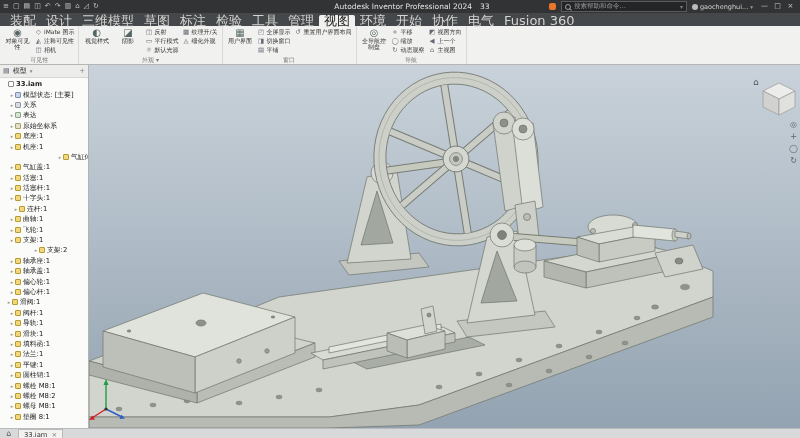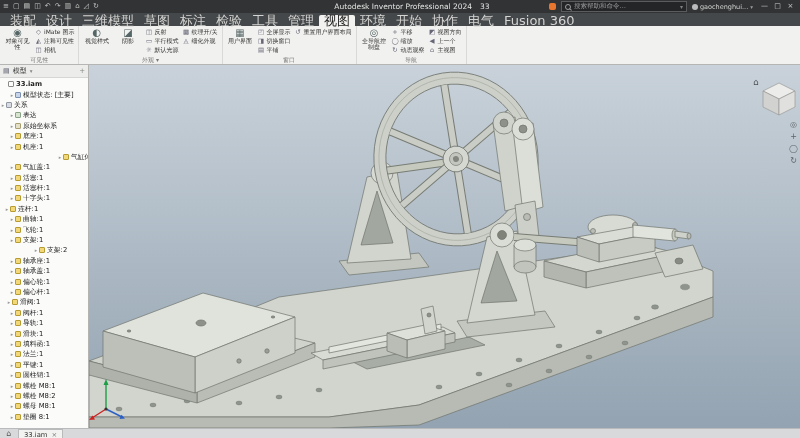--- a/index.html
+++ b/index.html
@@ -260,21 +260,21 @@
         <div class="tree-row root" style="padding-left: 2px;">
           <span class="tree-arrow"></span>
           <span class="ic-sq document-icon"></span>
           <span class="tree-label">33.iam</span>
         </div>
         <div class="tree-row" style="padding-left: 9px;">
           <span class="tree-arrow">▸</span>
           <span class="ic-sq state-icon"></span>
           <span class="tree-label">模型状态: [主要]</span>
         </div>
-        <div class="tree-row" style="">
+        <div class="tree-row" style="padding-left: 9px;">
           <span class="tree-arrow">▸</span>
           <span class="ic-sq relationships-icon"></span>
           <span class="tree-label">关系</span>
         </div>
         <div class="tree-row" style="padding-left: 9px;">
           <span class="tree-arrow">▸</span>
           <span class="ic-sq representations-icon"></span>
           <span class="tree-label">表达</span>
         </div>
         <div class="tree-row" style="padding-left: 9px;">
@@ -310,21 +310,21 @@
         <div class="tree-row" style="padding-left: 9px;">
           <span class="tree-arrow">▸</span>
           <span class="ic-sq part-icon"></span>
           <span class="tree-label">活塞杆:1</span>
         </div>
         <div class="tree-row" style="padding-left: 9px;">
           <span class="tree-arrow">▸</span>
           <span class="ic-sq part-icon"></span>
           <span class="tree-label">十字头:1</span>
         </div>
-        <div class="tree-row" style="padding-left: 4px;">
+        <div class="tree-row" style="padding-left: 13px;">
           <span class="tree-arrow">▸</span>
           <span class="ic-sq part-icon"></span>
           <span class="tree-label">连杆:1</span>
         </div>
         <div class="tree-row" style="padding-left: 9px;">
           <span class="tree-arrow">▸</span>
           <span class="ic-sq part-icon"></span>
           <span class="tree-label">曲轴:1</span>
         </div>
         <div class="tree-row" style="padding-left: 9px;">

